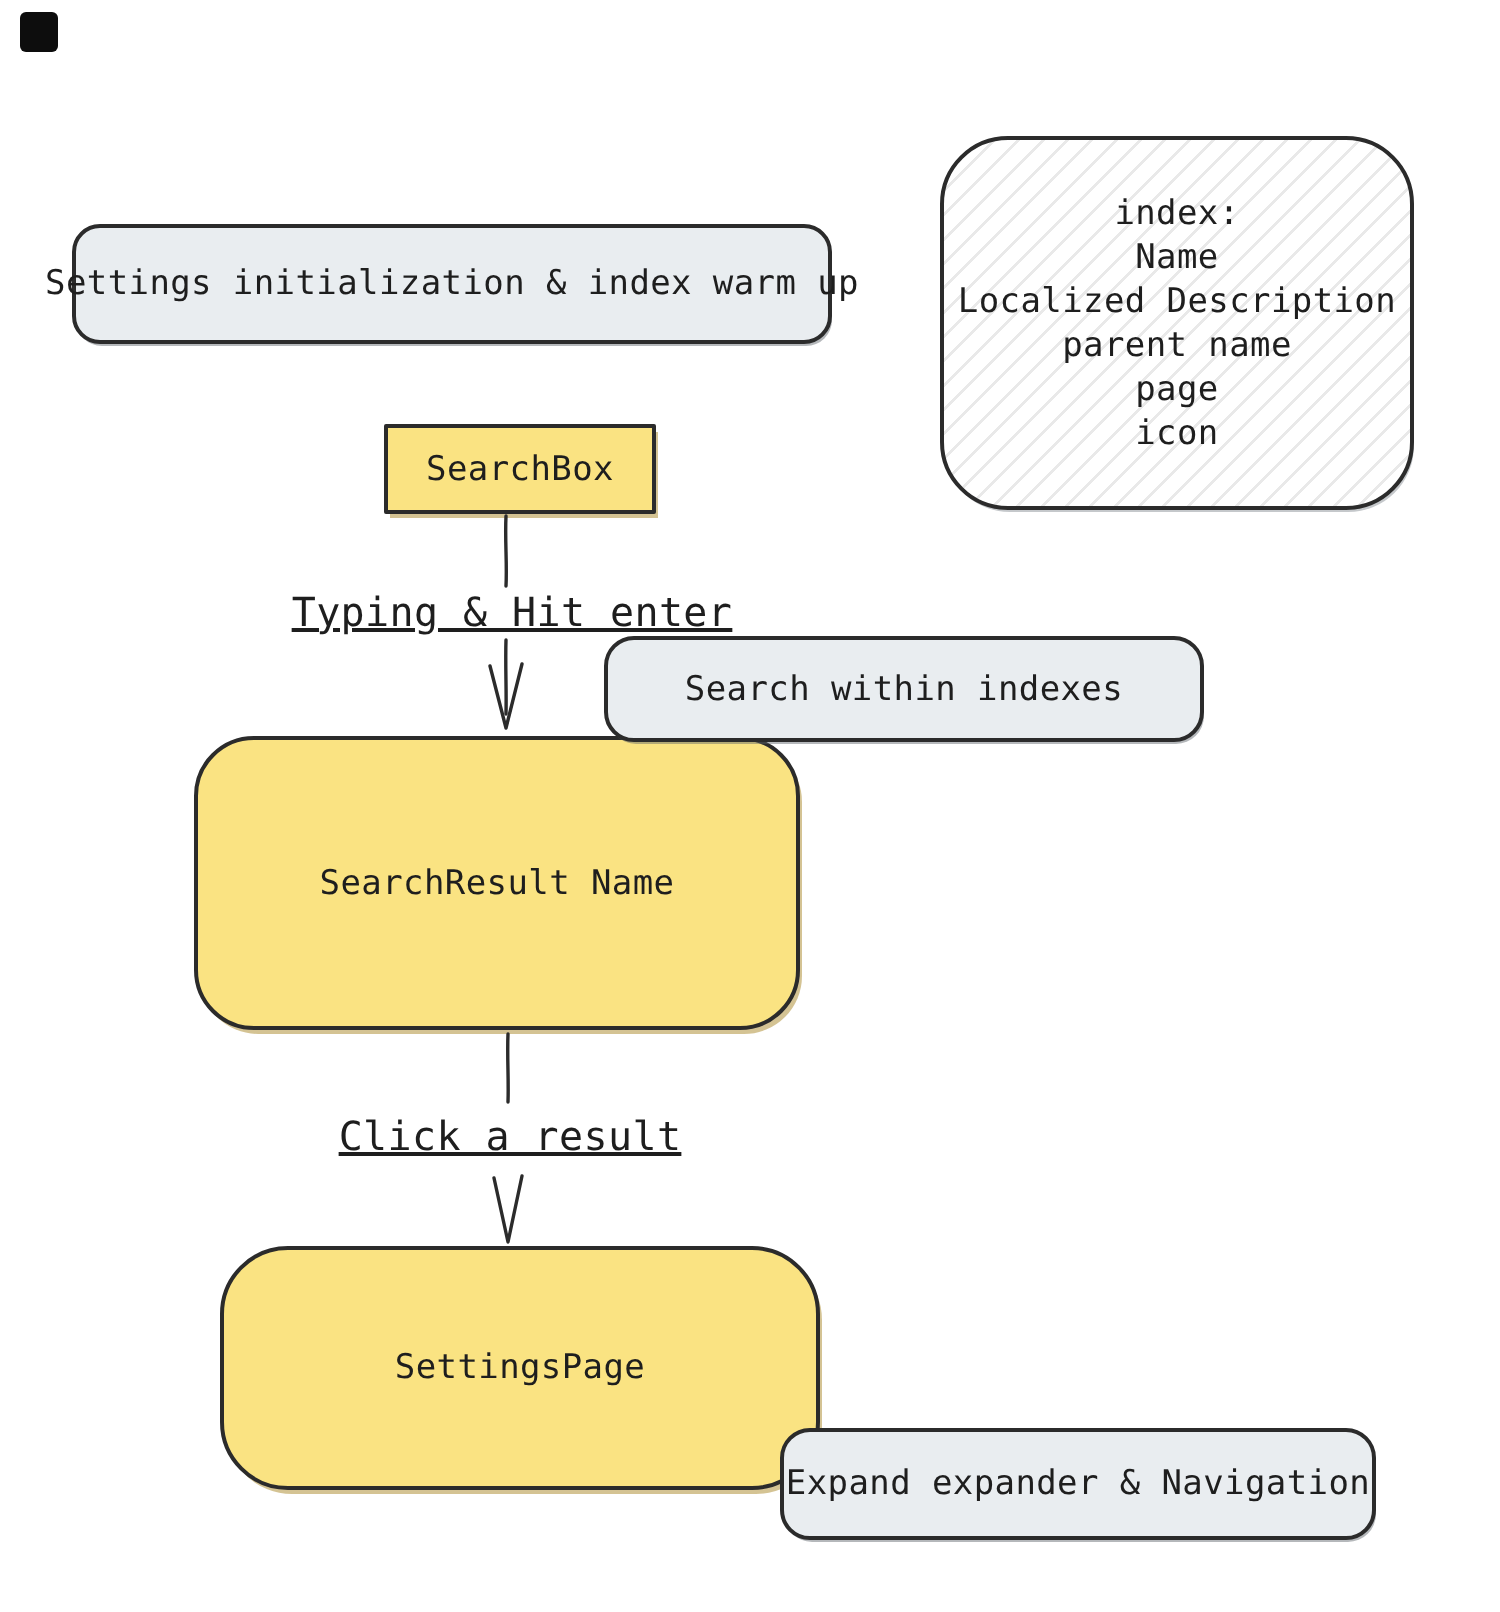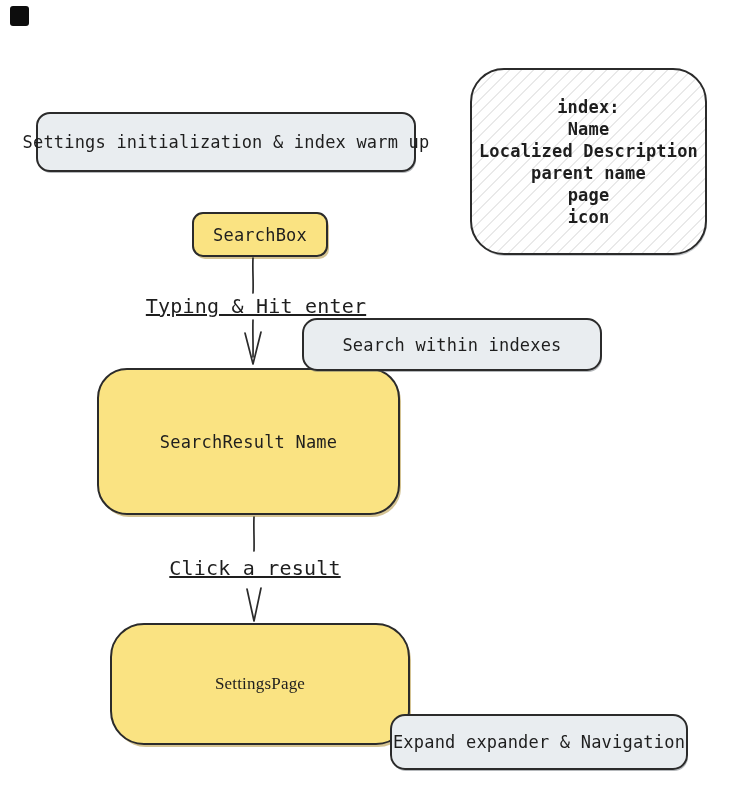--- a/index.html
+++ b/index.html
@@ -36,25 +36,25 @@
   .hatch {
     background:
       repeating-linear-gradient(135deg,
         rgba(0,0,0,0.085) 0px, rgba(0,0,0,0.085) 1.4px,
         rgba(0,0,0,0) 1.4px, rgba(0,0,0,0) 8.6px),
       #ffffff;
     box-shadow: 1px 2px 0 -1px rgba(90,98,105,0.35);
   }
   .n-settings-init { left: 36px;  top: 112px; width: 380px; height: 60px;  border-radius: 14px; z-index: 2; }
   .n-index        { left: 470px; top: 68px;  width: 237px; height: 187px; border-radius: 34px; z-index: 1;
-                    flex-direction: column; font-weight: bold; }
-  .n-searchbox    { left: 192px; top: 212px; width: 136px; height: 45px;  border-radius: 11px; z-index: 2; }
+                    flex-direction: column; }
+  .n-searchbox    { left: 192px; top: 212px; width: 136px; height: 45px;  border-radius: 1px; z-index: 2; }
   .n-search-within{ left: 302px; top: 318px; width: 300px; height: 53px;  border-radius: 15px; z-index: 3; align-items: center; }
   .n-searchresult { left: 97px;  top: 368px; width: 303px; height: 147px; border-radius: 30px; z-index: 2; }
-  .n-settingspage { left: 110px; top: 623px; width: 300px; height: 122px; border-radius: 34px; z-index: 2; font-family: Liberation Serif, serif; }
+  .n-settingspage { left: 110px; top: 623px; width: 300px; height: 122px; border-radius: 34px; z-index: 2; }
   .n-expand       { left: 390px; top: 714px; width: 298px; height: 56px;  border-radius: 15px; z-index: 3; }
   .note-line { height: 22px; }
   .connectors {
     position: absolute;
     left: 0; top: 0;
     width: 750px; height: 806px;
     z-index: 4;
     pointer-events: none;
   }
   .edge-label {

